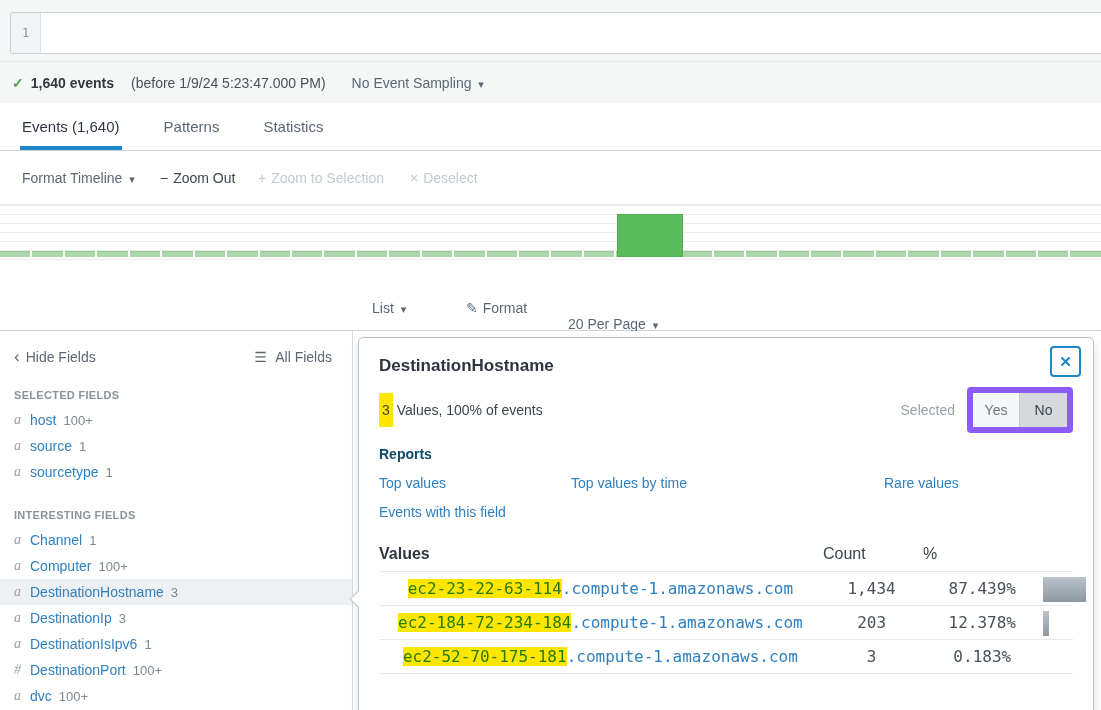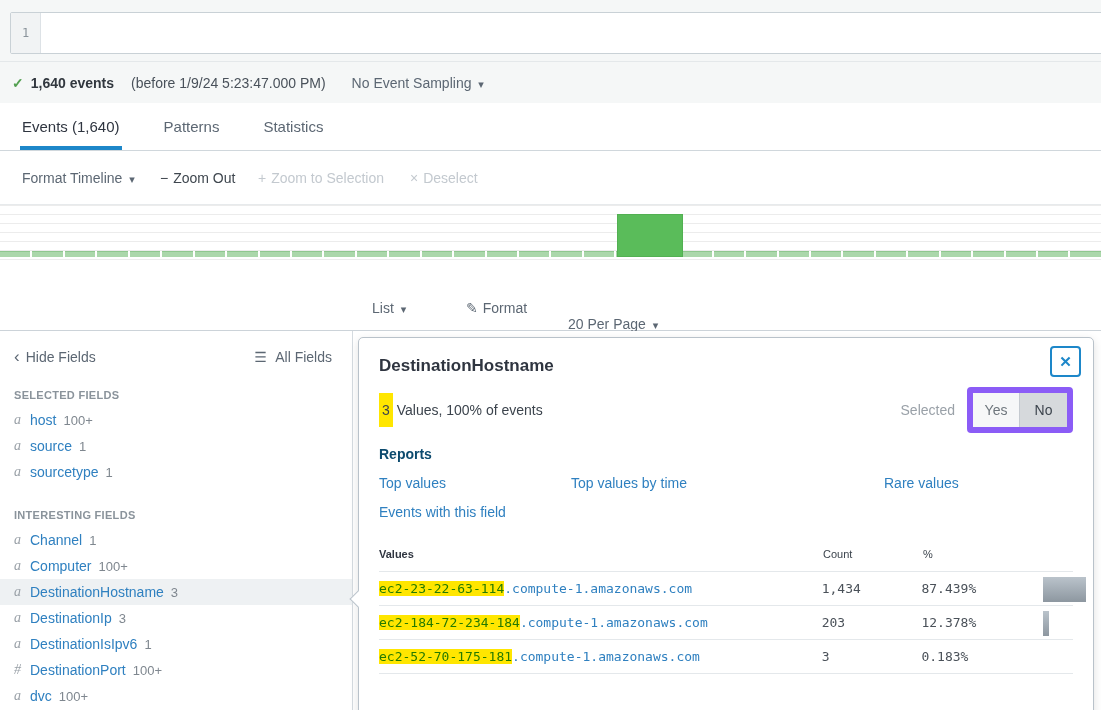--- a/index.html
+++ b/index.html
@@ -96,28 +96,28 @@
   .tbtn { width:47px; height:34px; display:flex; align-items:center; justify-content:center;
     font-size:14px; cursor:pointer; }
   .tbtn.yes { background:#f6f7f8; color:#6e767d; border-right:1px solid #c5cad0; }
   .tbtn.no  { background:#d6d9dc; color:#3c444d; }
   .reports-title { margin-top:18px; font-weight:bold; font-size:14px; color:#0c4a6e; }
   .links-row { margin-top:13px; display:flex; }
   .rlink { color:var(--link-blue,#2f80c0); font-size:14px; cursor:pointer; text-decoration:none; }
   .rl-w1 { width:192px; } .rl-w2 { width:313px; }
   .links-row2 { margin-top:13px; }
   .vtable { margin-top:17px; }
-  .vt-header { display:flex; align-items:center; height:34px; font-size:11px; }
+  .vt-header { display:flex; align-items:center; height:34px; font-size:16px; }
   .col-val { width:444px; } .col-count { width:100px; } .col-pct { width:122px; }
   .col-bar { width:30px; position:relative; height:100%; }
   .vt-header .col-val { font-weight:bold; color:#2f3540; }
   .vt-header .col-count, .vt-header .col-pct { color:#3c444d; }
   .vt-rows { border-bottom:1px solid #e4e8eb; }
   .vt-row { display:flex; align-items:center; height:34px; border-top:1px solid #e4e8eb;
-    font-family:"DejaVu Sans Mono",monospace; font-size:13px; color:#4a5159; }
+    font-family:"DejaVu Sans Mono",monospace; font-size:16px; color:#4a5159;text-align:center; }
   .vt-row .col-val { color:var(--link-blue,#2f80c0); cursor:pointer; }
   .vt-row .hl { color:#257a00; }
   .bar { position:absolute; left:0; top:5px; height:25px;
     background:linear-gradient(var(--bar-gray-light,#bac3cb), var(--bar-gray-dark,#8d97a0)); }
 </style>
 </head>
 <body>
 
 <div id="app">
 

